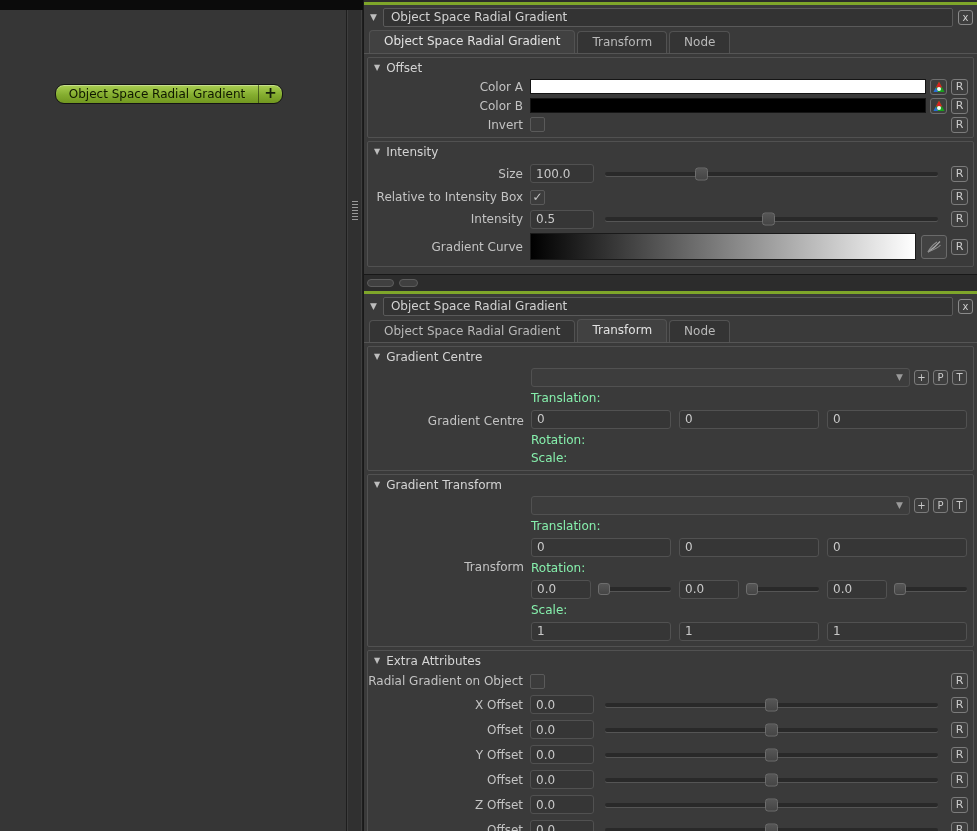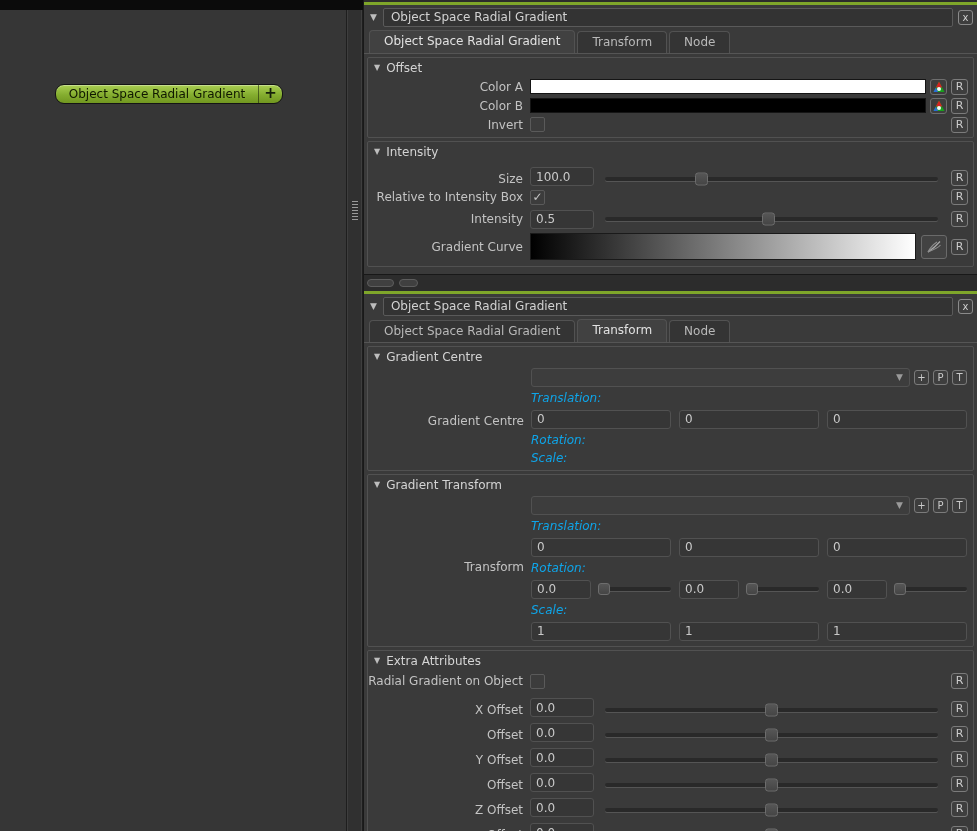--- a/index.html
+++ b/index.html
@@ -73,39 +73,39 @@
   .slider .handle { position:absolute; top:50%; transform:translateY(-50%); width:13px; height:13px;
     background:linear-gradient(180deg,#565656,#454545); border:1px solid #6d6d6d; border-radius:3px; }
   .slider.mini { margin:0; }
   .slider.mini .handle { width:12px; height:12px; }
   .grad-strip { flex:1; height:27px; border:1px solid #1a1a1a;
     background:linear-gradient(to right,#000000,#ffffff); }
   .curve-btn { width:26px; height:24px; flex:none; margin-left:5px; background:#424242;
     border:1px solid #6a6a6a; border-radius:3px; display:flex; align-items:center; justify-content:center; }
   .row.h19 { height:19px; }
   .row.h22 { height:22px; }
-  .row.h25 { height:25px;align-items:flex-end; }
+  .row.h25 { height:25px; }
   .row.h32 { height:33px; }
 
   .panel-footer { display:flex; gap:5px; padding:4px 0 3px 3px; height:16px; }
   .pill { height:8px; background:#404040; border:1px solid #5d5d5d; border-radius:4px; }
   .pill.a { width:27px; } .pill.b { width:19px; }
 
   
   .xbody { display:flex; padding-right:6px; }
   .side-col { width:163px; flex:none; position:relative; }
   .side-label { position:absolute; right:7px; color:#c3c3c3; white-space:nowrap; }
   .field-col { flex:1; }
   .drow { display:flex; align-items:center; height:23px; }
   .dropdown { position:relative; flex:1; height:19px; background:#3d3d3d; border:1px solid #515151;
     border-radius:3px; }
   .dd-arrow { position:absolute; right:6px; top:3px; color:#9a9a9a; font-size:9px; }
   .sqbtn { width:15px; height:15px; flex:none; margin-left:4px; background:#3e3e3e;
     border:1px solid #7b7b7b; border-radius:3px; color:#cccccc; font-size:10px; line-height:13px; text-align:center; }
-  .sublabel { height:18px; line-height:18px; color:#0ea5e9;font-style:italic; }
+  .sublabel { height:18px; line-height:18px; color:#86efac; }
   .triple { display:flex; align-items:center; gap:8px; height:24px; }
   .tcell { flex:1; display:flex; align-items:center; }
   .tcell .wide { width:100%; }
   .rcell { flex:1; display:flex; align-items:center; gap:7px; }
   .rcell .tinput { width:60px; }
   .rcell .slider { flex:1; }
 </style>
 </head>
 <body>
 

